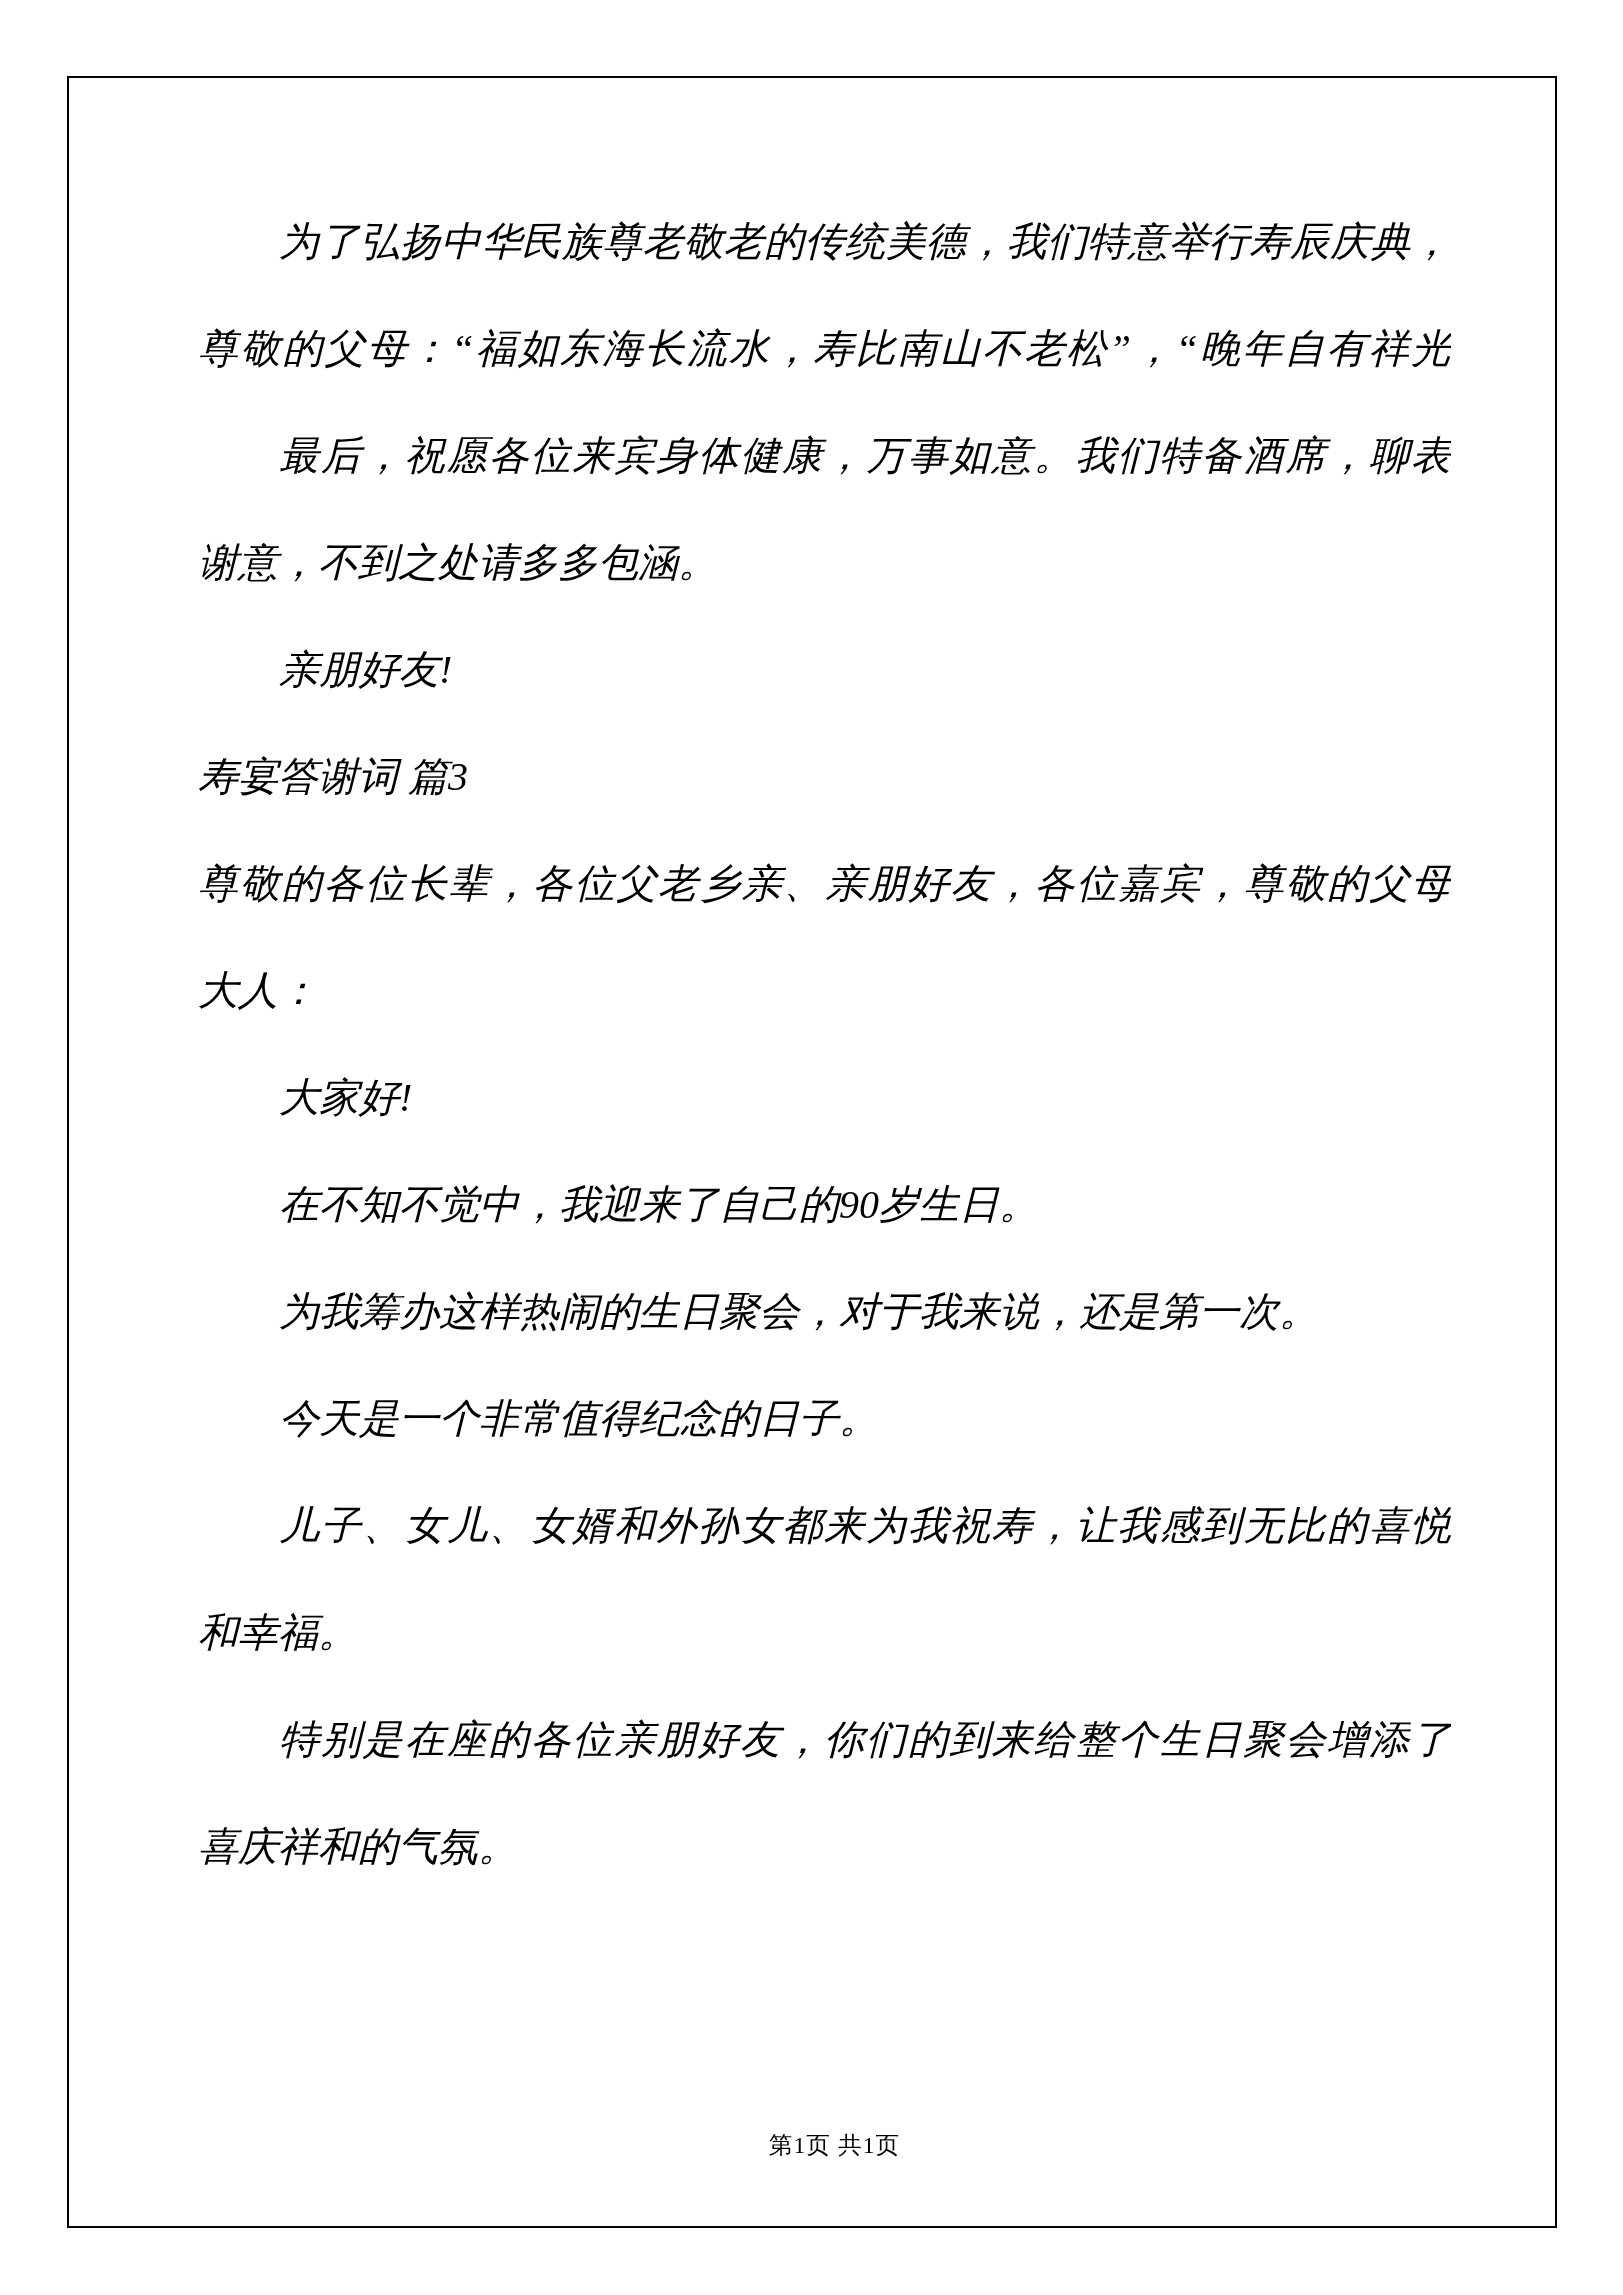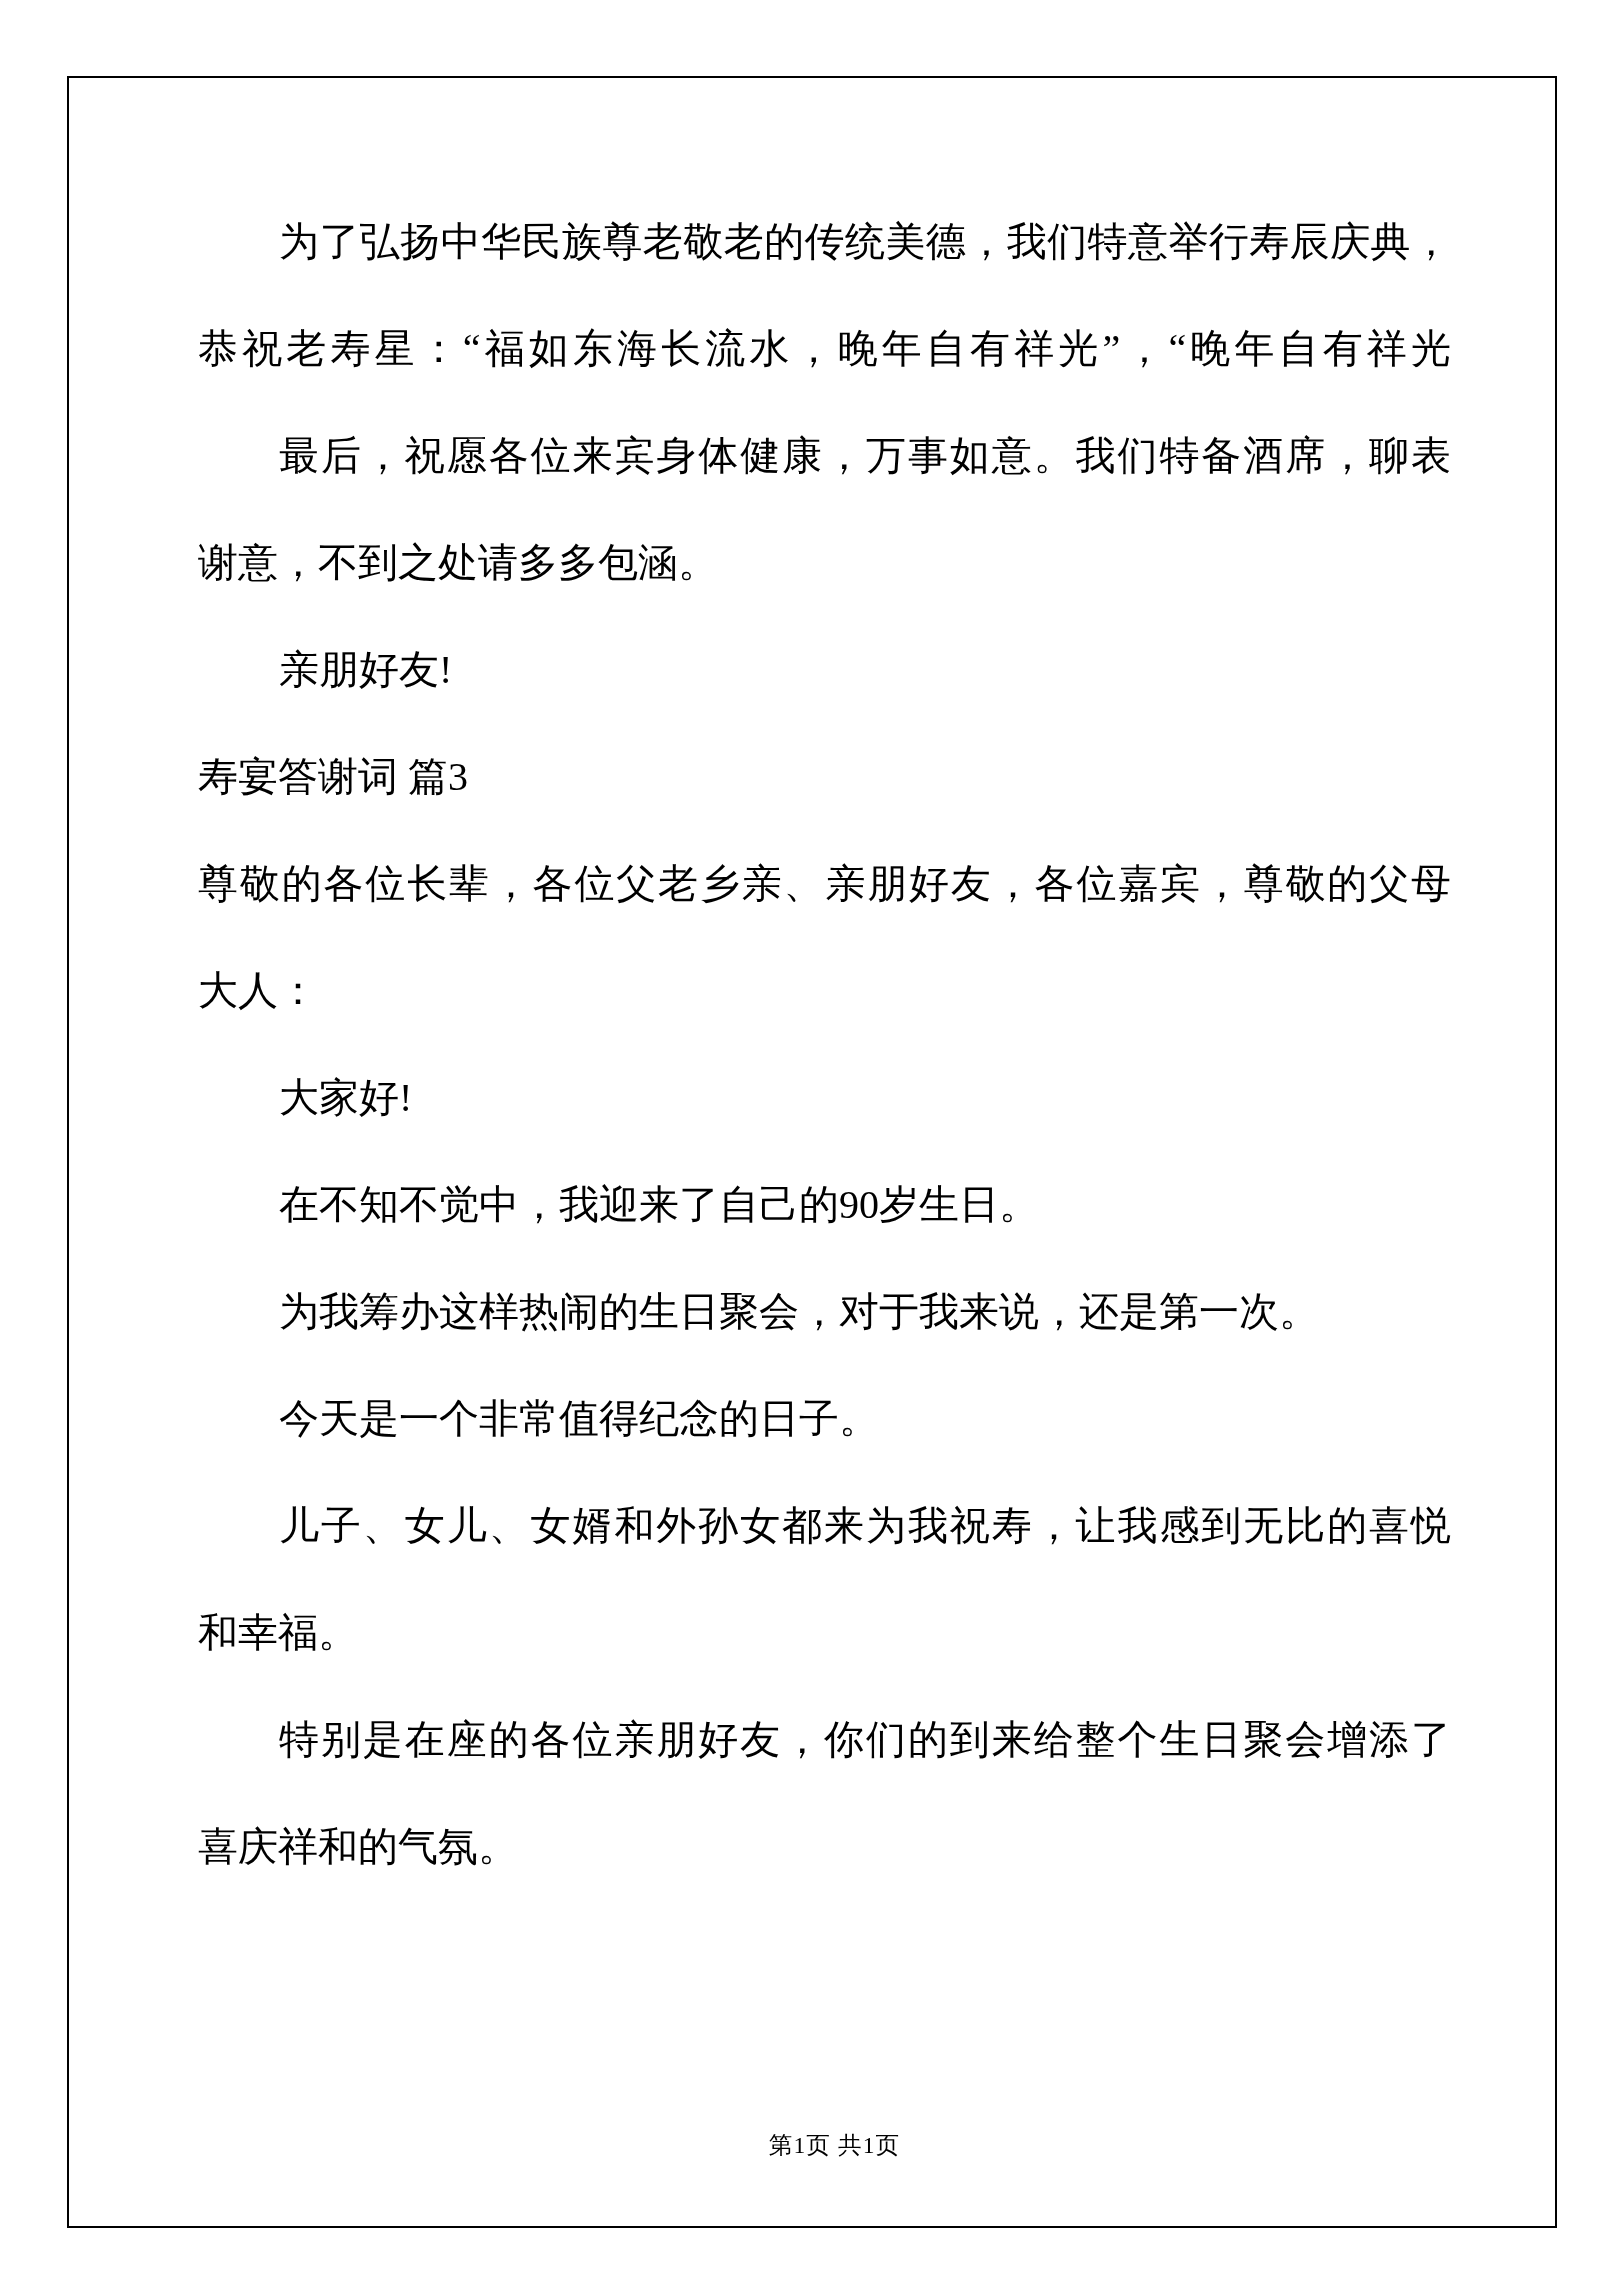--- a/index.html
+++ b/index.html
@@ -26,20 +26,21 @@
     background: #ffffff;
   }
   .content {
     position: absolute;
     left: 0;
     top: 0;
     right: 0;
     padding: 110px 104px 0 129px;
   }
   .line {
+    font-style: italic;
     font-size: 40px;
     line-height: 107px;
     height: 107px;
     overflow: hidden;
     white-space: normal;
     text-align: left;
     letter-spacing: 0px;
   }
   .line.indent {
     text-indent: 81px;
@@ -61,21 +62,21 @@
     margin-left: 45px;
   }
 </style>
 </head>
 <body>
 
 <div class="page-frame">
   <div class="content">
 
     <div class="line indent full">为了弘扬中华民族尊老敬老的传统美德，我们特意举行寿辰庆典，</div>
-    <div class="line full">恭祝老寿星：“福如东海长流水，晚年自有祥光”，“晚年自有祥光</div>
+    <div class="line full">尊敬的父母：“福如东海长流水，寿比南山不老松”，“晚年自有祥光</div>
 
     <div class="line indent full">最后，祝愿各位来宾身体健康，万事如意。我们特备酒席，聊表</div>
     <div class="line">谢意，不到之处请多多包涵。</div>
 
     <div class="line indent">亲朋好友!</div>
 
     <div class="line">寿宴答谢词 篇3</div>
 
     <div class="line full">尊敬的各位长辈，各位父老乡亲、亲朋好友，各位嘉宾，尊敬的父母</div>
     <div class="line">大人：</div>

